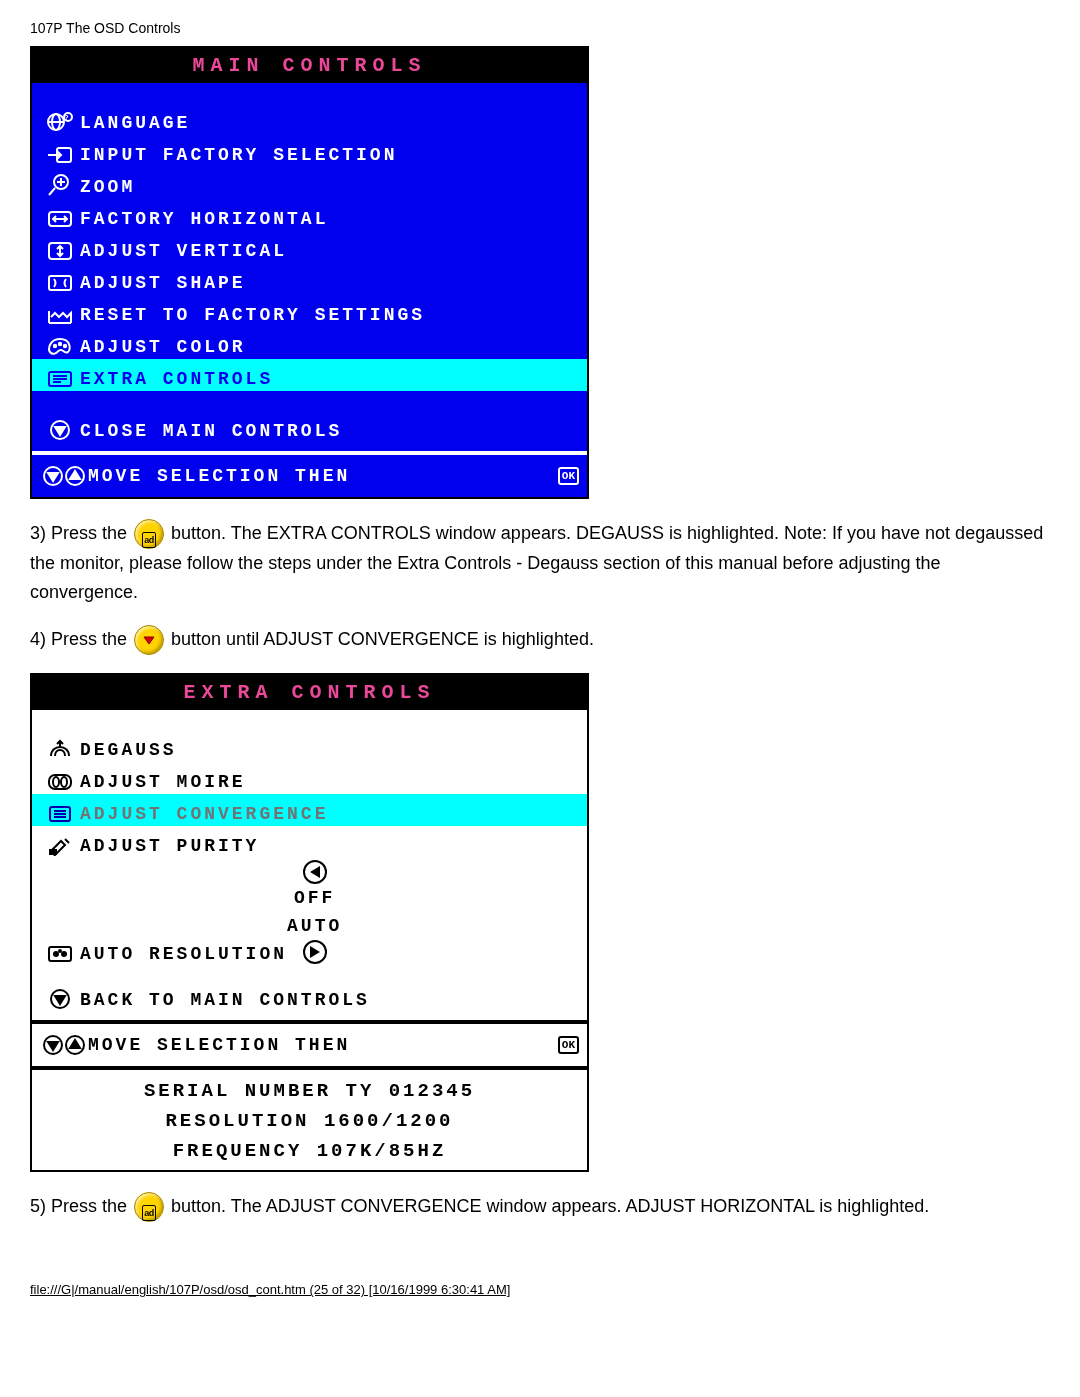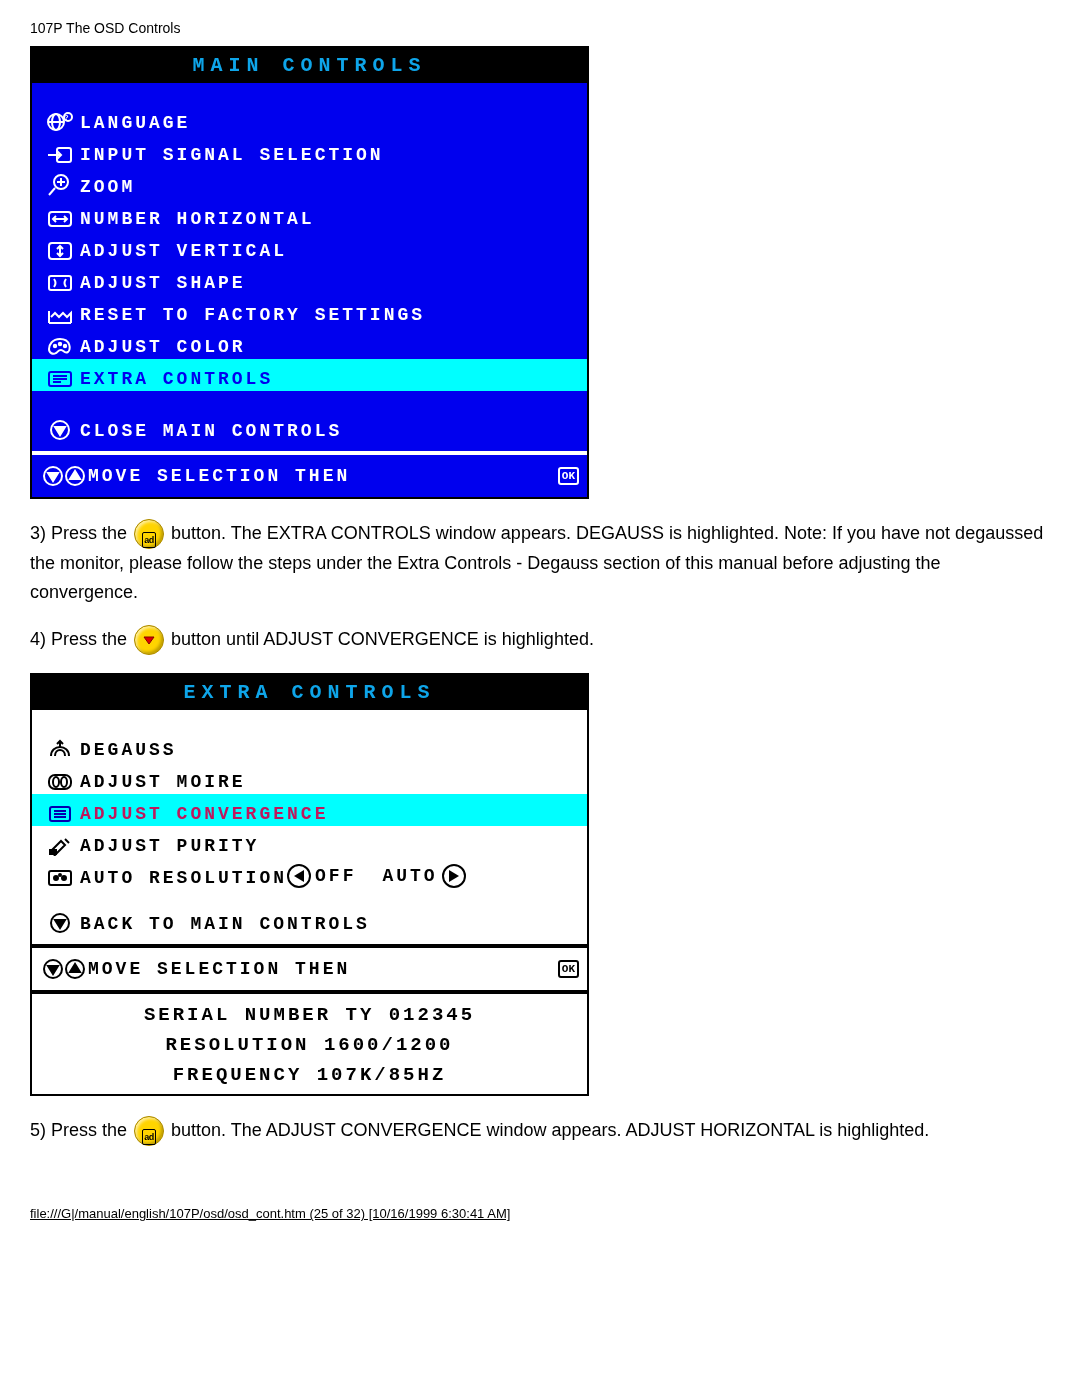--- a/index.html
+++ b/index.html
@@ -17,21 +17,21 @@
     width: 555px;
     border: 2px solid #000;
     font-family: "Courier New", monospace;
     font-weight: bold;
     letter-spacing: 3px;
     font-size: 18px;
     margin-bottom: 20px;
   }
   .osd-title {
     background: #000;
-    color: #0ea5e9;
+    color: #ec4899;
     text-align: center;
     padding: 6px 0;
     letter-spacing: 6px;
     font-size: 20px;
   }
   .osd-body {
     padding-top: 20px;
   }
   .blue-body { background: #0000ee; color: #fff; }
   .white-body { background: #fff; color: #000; }
@@ -40,21 +40,21 @@
     align-items: flex-end;
     padding: 2px 8px 2px 8px;
     min-height: 28px;
   }
   .osd-row.highlight-cyan {
     background: #00ffff;
     color: #0000ee;
   }
   .osd-row.highlight-cyan-white {
     background: #00ffff;
-    color: #be185d;
+    color: #737373;
   }
   .osd-icon {
     width: 40px;
     flex: 0 0 40px;
     display: flex;
     justify-content: center;
     align-items: center;
   }
   .osd-icon svg { display: block; }
   .osd-label { flex: 1; }
@@ -109,20 +109,21 @@
   .page-footer {
     font-size: 13px;
     margin-top: 60px;
     text-decoration: underline;
   }
   .auto-cal-extra {
     display:flex;
     align-items:center;
     gap:4px;
     letter-spacing:3px;
+    flex-direction:column;
   }
   .tri-left, .tri-right {
     display:inline-block;
     width:0; height:0;
     border-top:6px solid transparent;
     border-bottom:6px solid transparent;
   }
   .tri-left { border-right:10px solid #000; margin:0 2px 0 8px;}
   .tri-right { border-left:10px solid #000; margin:0 0 0 2px;}
   .circ {
@@ -161,21 +162,21 @@
     <div class="osd-row">
       <span class="osd-icon">
         <svg width="26" height="20" viewBox="0 0 26 20">
             <g fill="none" stroke="#fff" stroke-width="2">
               <rect x="10" y="3" width="14" height="14" rx="2"></rect>
               <line x1="1" y1="10" x2="14" y2="10"></line>
               <polyline points="10,6 14,10 10,14"></polyline>
             </g>
           </svg>
       </span>
-      <span class="osd-label">INPUT SIGNAL SELECTION</span>
+      <span class="osd-label">INPUT FACTORY SELECTION</span>
     </div>
 
     <div class="osd-row">
       <span class="osd-icon">
         <svg width="26" height="24" viewBox="0 0 26 24">
             <g fill="none" stroke="#fff" stroke-width="2">
               <circle cx="14" cy="9" r="7"></circle>
               <line x1="8" y1="15" x2="2" y2="22"></line>
               <line x1="10" y1="9" x2="18" y2="9"></line>
               <line x1="14" y1="5" x2="14" y2="13"></line>
@@ -189,21 +190,21 @@
       <span class="osd-icon">
         <svg width="26" height="20" viewBox="0 0 26 20">
             <g fill="none" stroke="#fff" stroke-width="2">
               <rect x="2" y="3" width="22" height="14" rx="3"></rect>
               <line x1="6" y1="10" x2="20" y2="10"></line>
               <polyline points="9,7 6,10 9,13"></polyline>
               <polyline points="17,7 20,10 17,13"></polyline>
             </g>
           </svg>
       </span>
-      <span class="osd-label">NUMBER HORIZONTAL</span>
+      <span class="osd-label">FACTORY HORIZONTAL</span>
     </div>
 
     <div class="osd-row">
       <span class="osd-icon">
         <svg width="26" height="20" viewBox="0 0 26 20">
             <g fill="none" stroke="#fff" stroke-width="2">
               <rect x="2" y="2" width="22" height="16" rx="3"></rect>
               <line x1="13" y1="5" x2="13" y2="15"></line>
               <polyline points="10,8 13,5 16,8"></polyline>
               <polyline points="10,12 13,15 16,12"></polyline>

